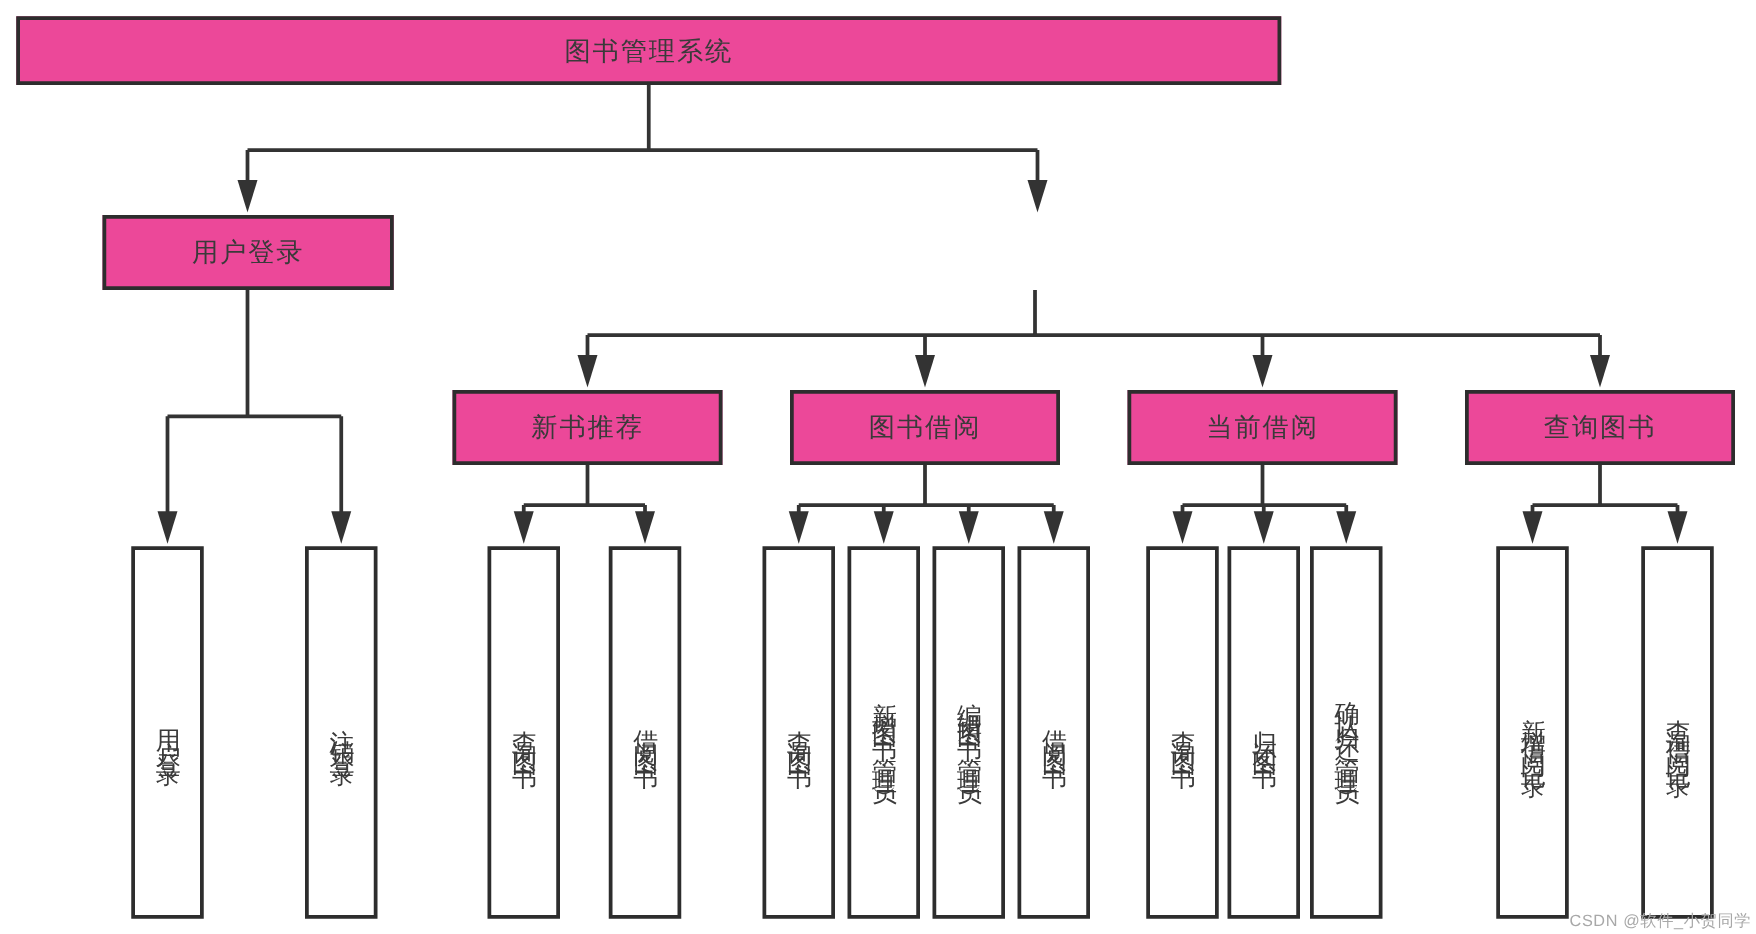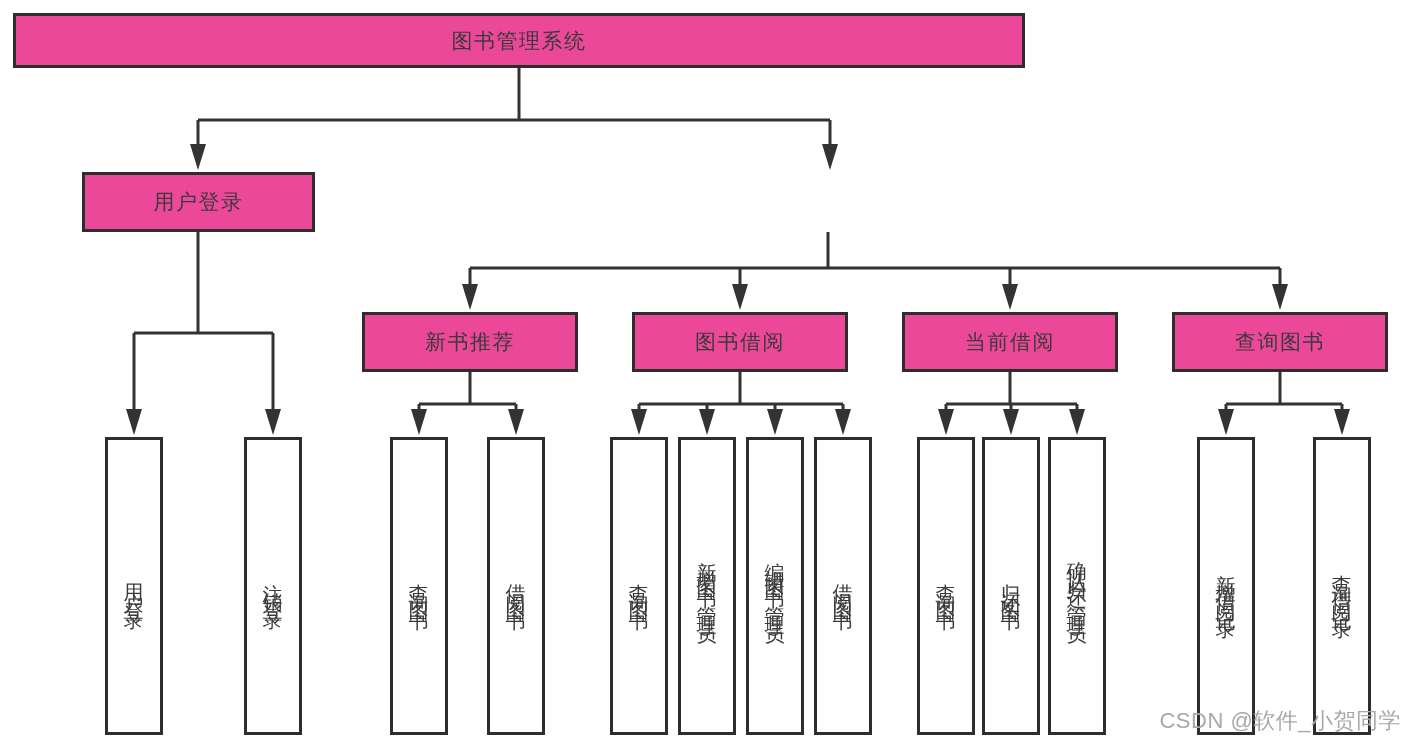--- a/index.html
+++ b/index.html
@@ -46,22 +46,22 @@
     writing-mode: vertical-rl;
     text-orientation: mixed;
     font-size: 20px;
     letter-spacing: 9px;
     line-height: 1;
     white-space: nowrap;
   }
   .watermark {
     position: absolute;
     right: 4px;
-    bottom: 11px;
-    font-size: 22px;
+    bottom: 1px;
+    font-size: 13px;
     letter-spacing: 0.5px;
     color: var(--watermark, #a8a8a8);
     z-index: 5;
     white-space: nowrap;
   }
 </style>
 </head>
 <body>
 
 <div id="canvas">

